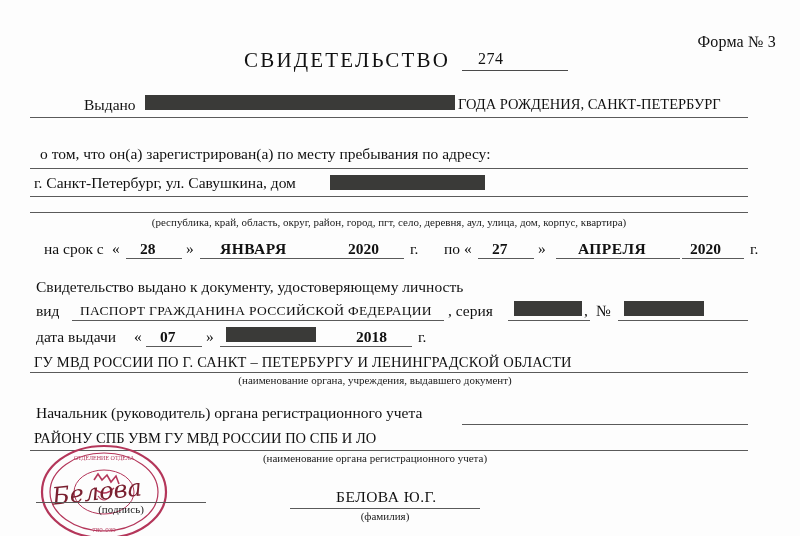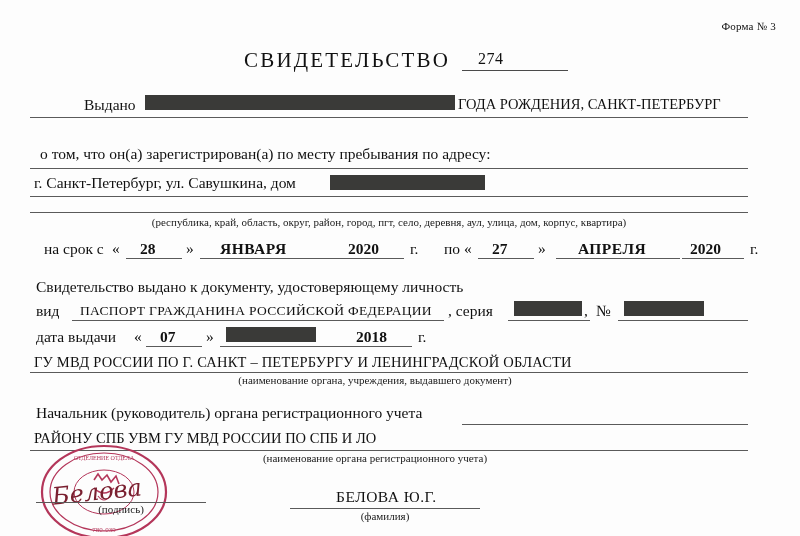--- a/index.html
+++ b/index.html
@@ -15,23 +15,23 @@
     position: relative;
     width: 800px;
     height: 536px;
     background: #fdfdfd;
     overflow: hidden;
   }
 
   .abs { position: absolute; }
 
   .form-no {
-    top: 20px;
+    top: 33px;
     right: 24px;
-    font-size: 11px;
+    font-size: 16px;
     letter-spacing: 0.2px;
   }
 
   .title-main {
     top: 48px;
     left: 244px;
     font-size: 21px;
     letter-spacing: 2.2px;
     font-weight: 400;
   }

